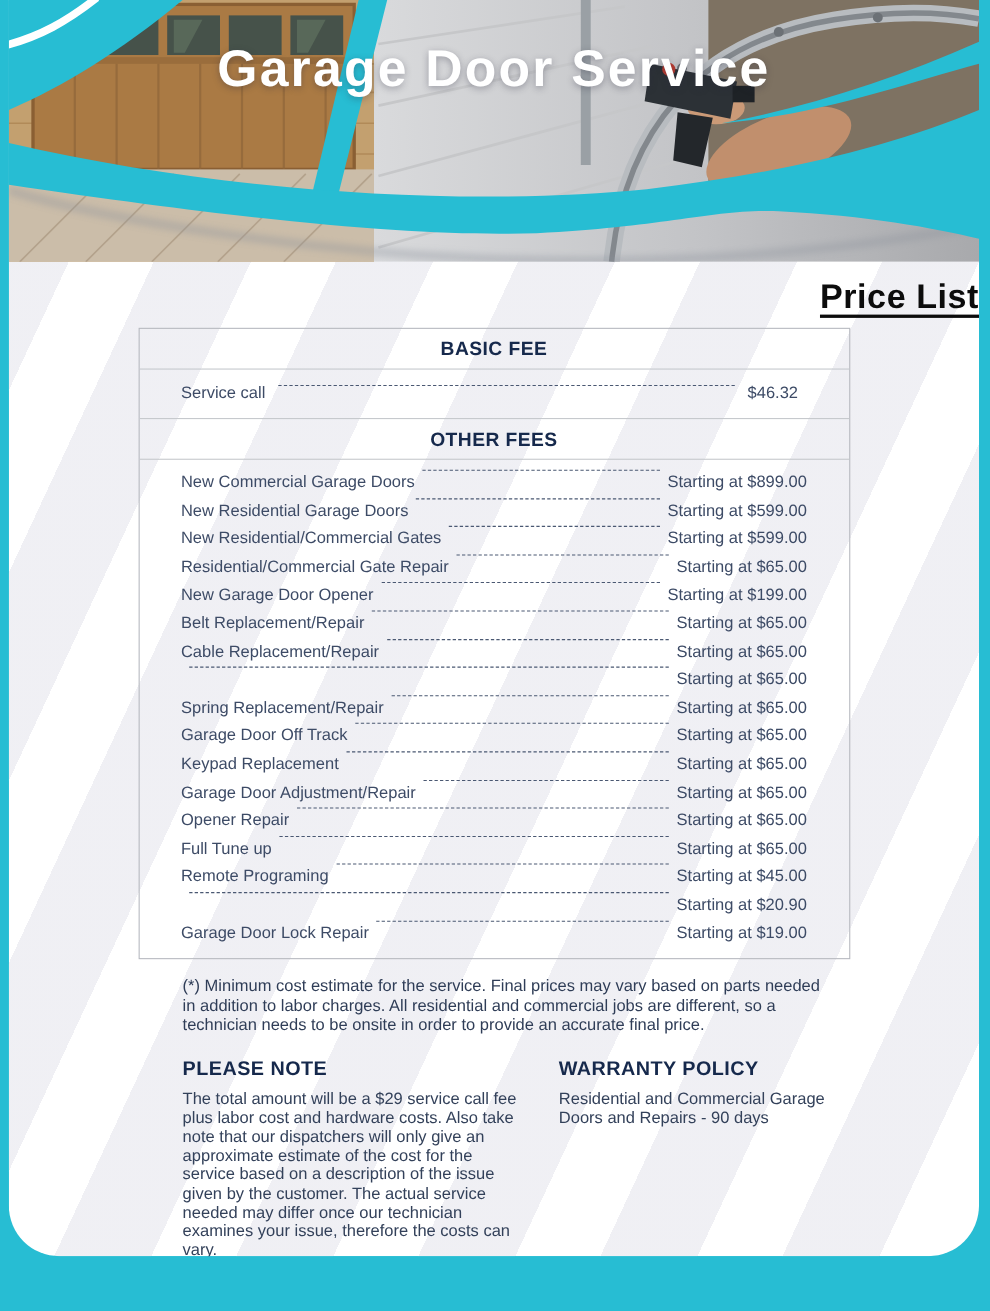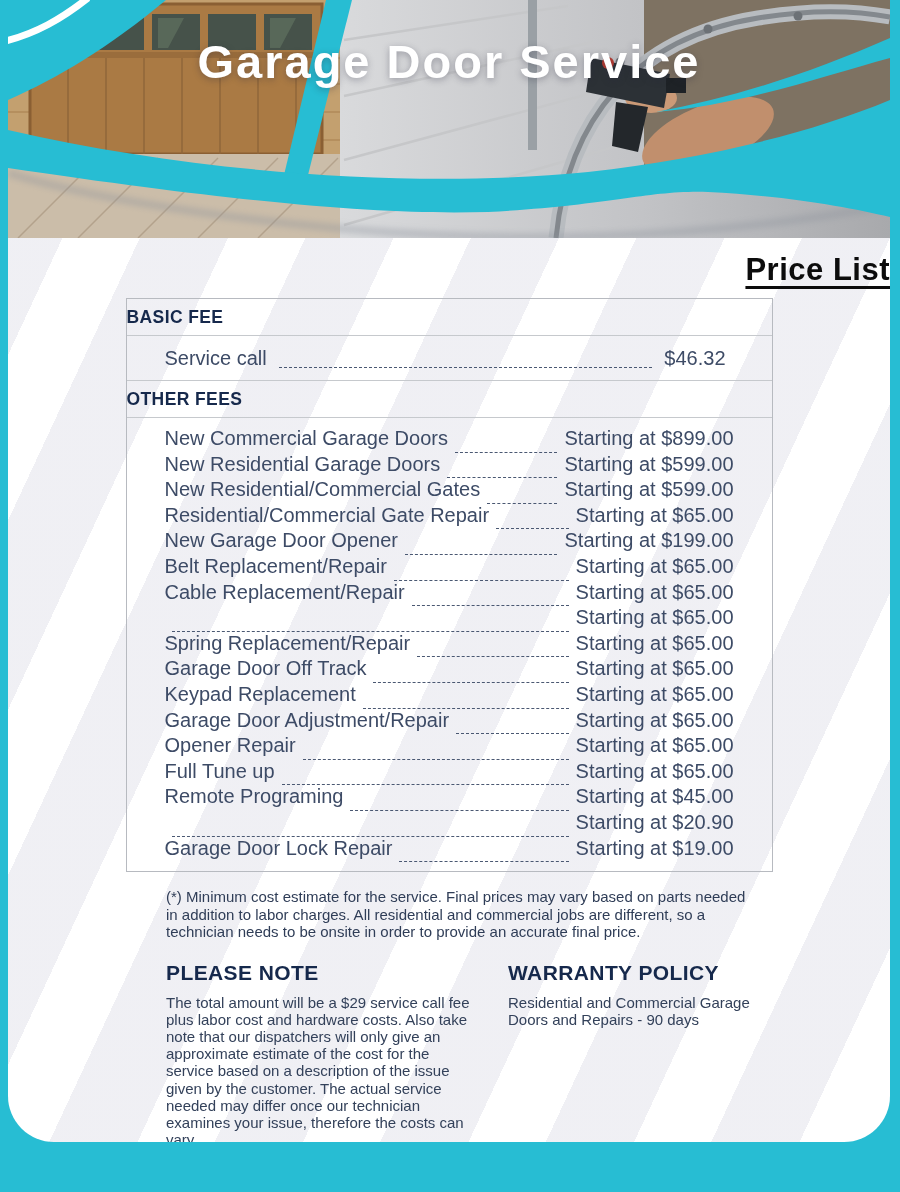--- a/index.html
+++ b/index.html
@@ -40,49 +40,49 @@
     text-underline-offset:6px;
     letter-spacing:.5px;
   }
   .ptable{
     width:645px;margin:0 auto;
     border:1px solid #b7bac0;
     background:transparent;
   }
   .sec + .sec{border-top:1px solid #c6c9cd;}
   .sec-h{
-    text-align:left;
+    text-align:center;
     font-size:17.5px;font-weight:bold;color:#16294c;
     letter-spacing:.4px;
     padding:8px 0 7px 0;
     border-bottom:1px solid #c6c9cd;
   }
   .sec-items{padding:8px 38px 10px 38px;}
   .sec-items.basic{padding:13px 46px 13px 38px;}
-  .row{display:flex;align-items:flex-end;line-height:25.6px;
-       font-size:20px;color:#3d4b66;}
+  .row{display:flex;align-items:flex-start;line-height:25.6px;
+       font-size:15px;color:#3d4b66;}
   .sec-items.basic .row{line-height:18px;}
   .row .lbl{white-space:nowrap;}
   .row .price{white-space:nowrap;}
   .row .leader{
     flex:1;height:0;
     border-bottom:1px dashed #4a5872;
     margin:0 7px;transform:translateY(1px);
   }
   .sec-items.basic .row .leader{margin:0 12px;}
   
   .footnote{
     width:585px;margin:16px 0 0 158px;
     font-size:15px;line-height:17.5px;color:#2f3d57;
   }
   
   .bottom-cols{display:flex;margin:20px 0 0 158px;}
   .col h2{
     margin:0 0 9px 0;
-    font-size:21px;font-weight:bold;color:#16294c;letter-spacing:.4px;
+    font-size:18px;font-weight:bold;color:#16294c;letter-spacing:.4px;
   }
   .col p{margin:0;font-size:15px;line-height:17.2px;color:#33415a;}
   .note-col{width:312px;}
   .warranty-col{width:255px;margin-left:30px;}
 </style>
 </head>
 <body>
 
 <div class="card">
 

